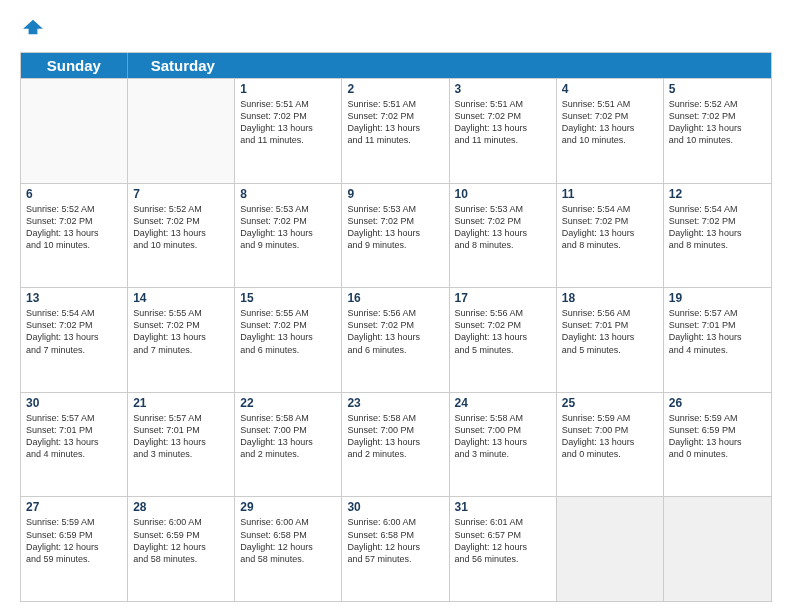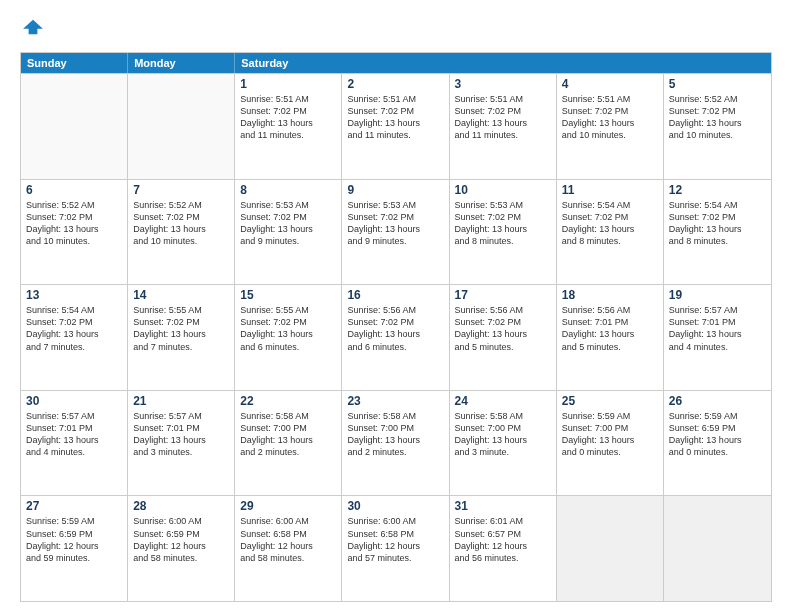--- a/index.html
+++ b/index.html
@@ -61,24 +61,24 @@
       flex-direction: column;
       border: 1px solid #ccc;
     }
     .cal-header-row {
       display: grid;
       grid-template-columns: repeat(7, 1fr);
       background: #1a7fc1;
     }
     .cal-header-cell {
       color: #fff;
-      font-size: 11px;
+      font-size: 15px;
       font-weight: bold;
-      padding: 4px 6px;
-      text-align: left;
+      padding: 4px 23px;
+      text-align: center;
       border-right: 1px solid rgba(255,255,255,0.3);
     }
     .cal-header-cell:last-child {
       border-right: none;
     }
     .cal-body {
       flex: 1;
       display: flex;
       flex-direction: column;
     }
@@ -137,21 +137,20 @@
     </div>
     <div class="title-block">
       <div class="month-title"></div>
       <div class="location-title"></div>
     </div>
   </div>
 
   <div class="calendar">
     <div class="cal-header-row">
     <div class="cal-header-cell">Sunday</div>
-        <div class="cal-header-cell">Monday</div>
         <div class="cal-header-cell">Saturday</div>
       </div>
     <div class="cal-body">
     <div class="cal-row">
           <div class="cal-cell empty"></div>
           <div class="cal-cell empty"></div>
           <div class="cal-cell">
             <span class="day-number">1</span>
             <span class="cell-line">Sunrise: 5:51 AM</span>
             <span class="cell-line">Sunset: 7:02 PM</span>

